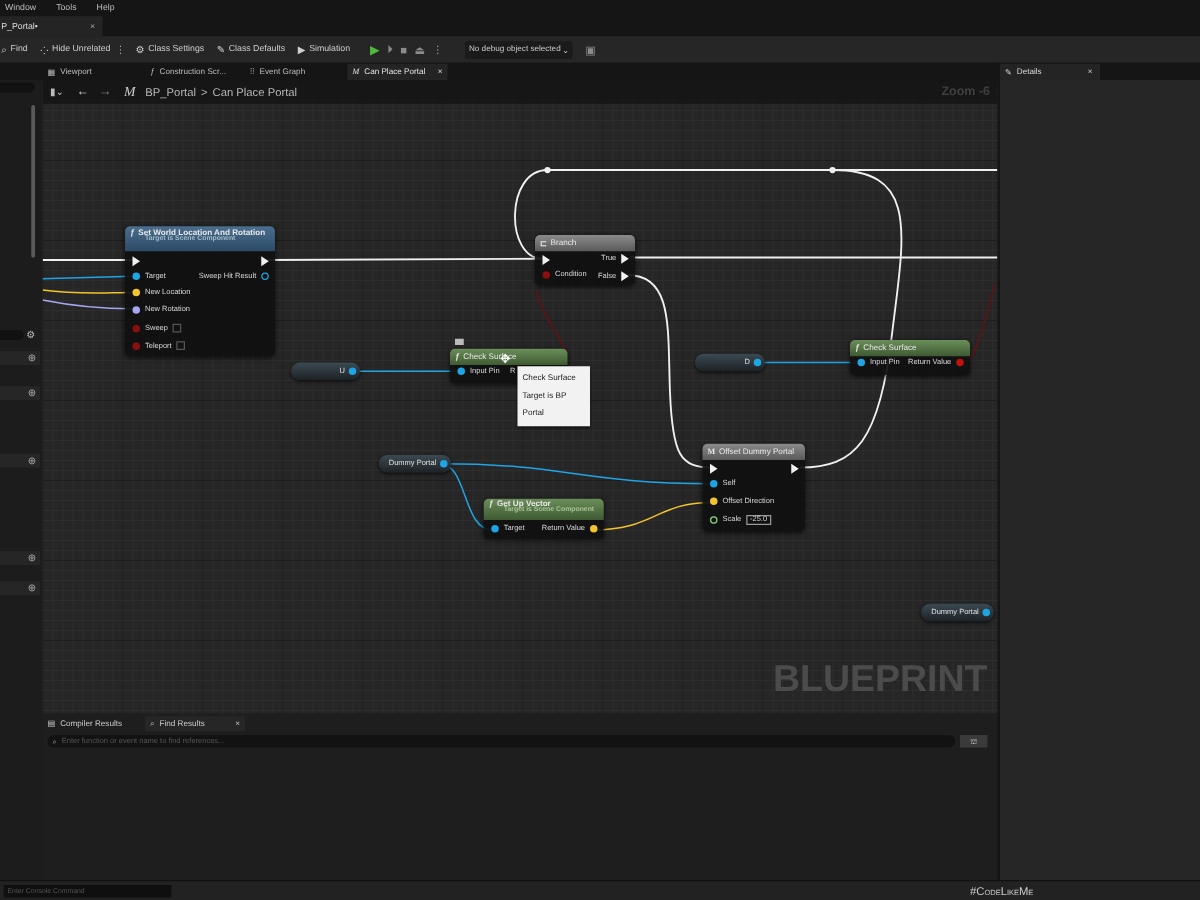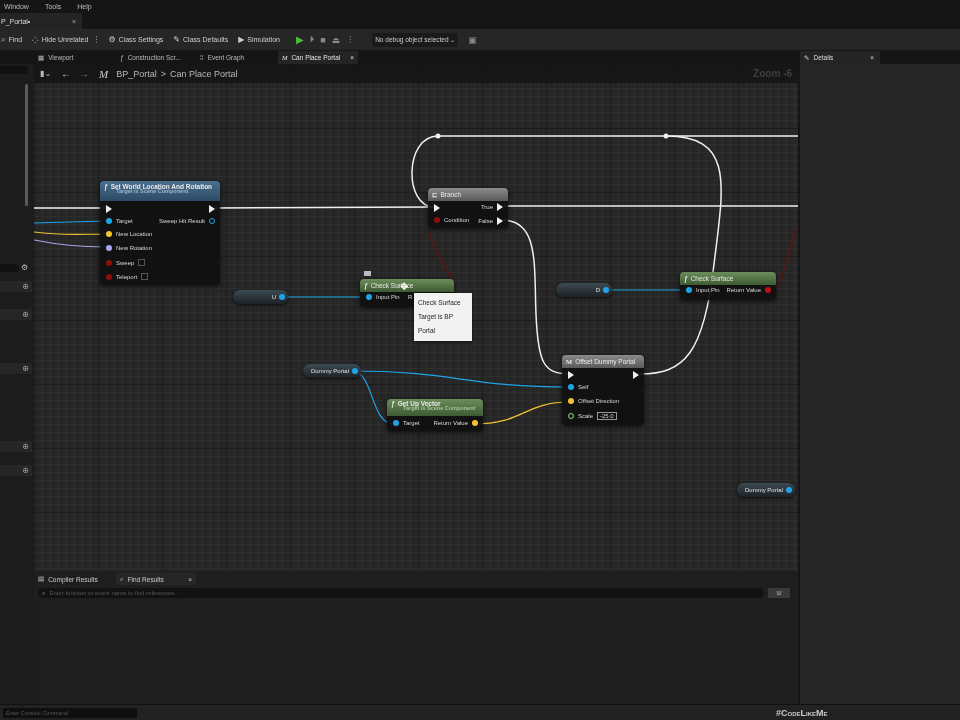--- a/index.html
+++ b/index.html
@@ -51,21 +51,21 @@
   .tooltip { position: absolute; background: #f2f2f2; color: #222; font-size: 6.5px; padding: 3px 4px; box-shadow: 0 1px 3px rgba(0,0,0,0.6); line-height: 14px; }
   #details-tab-row { position: absolute; left: 800px; top: 51px; width: 160px; height: 13px; background: #151515; }
   #details-tab { position: absolute; left: 0; top: 0; width: 80px; height: 13px; background: #242424; display: flex; align-items: center; gap: 4px; padding-left: 4px; font-size: 6.5px; color: #ddd; }
   #details-panel { position: absolute; left: 800px; top: 64px; width: 160px; height: 640px; background: #262626; }
   #bottom-panel { position: absolute; left: 34px; top: 571px; width: 764px; height: 133px; background: #1e1e1e; }
   .btab { position: absolute; top: 2px; height: 12px; display: flex; align-items: center; gap: 4px; font-size: 6.5px; color: #ccc; }
   #find-input { position: absolute; left: 4px; top: 17px; width: 726px; height: 10px; background: #121212; border-radius: 5px; display: flex; align-items: center; gap: 4px; padding-left: 4px; font-size: 6px; color: #555; }
   #find-btn { position: absolute; left: 734px; top: 17px; width: 22px; height: 10px; background: #3a3a3a; font-size: 6px; color: #ddd; display: flex; align-items: center; justify-content: center; }
   #statusbar { position: absolute; left: 0; top: 704px; width: 960px; height: 16px; background: #222; border-top: 1px solid #111; }
   #console-input { position: absolute; left: 3px; top: 3px; width: 134px; height: 10px; background: #0f0f0f; font-size: 5.5px; color: #555; padding-left: 3px; display: flex; align-items: center; }
-  #hashtag { position: absolute; left: 776px; top: 3px; font-size: 9px; font-weight: bold; color: #ccc; font-variant: small-caps; }
+  #hashtag { position: absolute; left: 776px; top: 3px; font-size: 9px; font-weight: normal; color: #ccc; font-variant: small-caps; }
   .side-row { position: absolute; left: 0; width: 32px; height: 11px; background: #262626; }
   .side-plus { position: absolute; right: 3px; top: 1px; font-size: 8px; color: #aaa; }
 </style>
 </head>
 <body>
 
 <div id="menubar">
   <span>Window</span>
   <span>Tools</span>
   <span>Help</span>
@@ -349,20 +349,21 @@
         <span>Scale</span>
       <span style="border:1px solid #999;padding:0 2px;font-size:6px;">-25.0</span>
     </div>
   </div>
 
   <div class="var-node" style="left:703px;top:419px;width:58px;">
     <span>Dummy Portal</span>
     <span class="pin blue"></span>
   </div>
 
+  <div id="watermark">BLUEPRINT</div>
 </div>
 
 <div id="details-tab-row">
   <div id="details-tab">
     <span>✎</span>
     <span>Details</span>
     <span style="margin-left:auto;margin-right:6px;">×</span>
   </div>
 </div>
 <div id="details-panel"></div>

